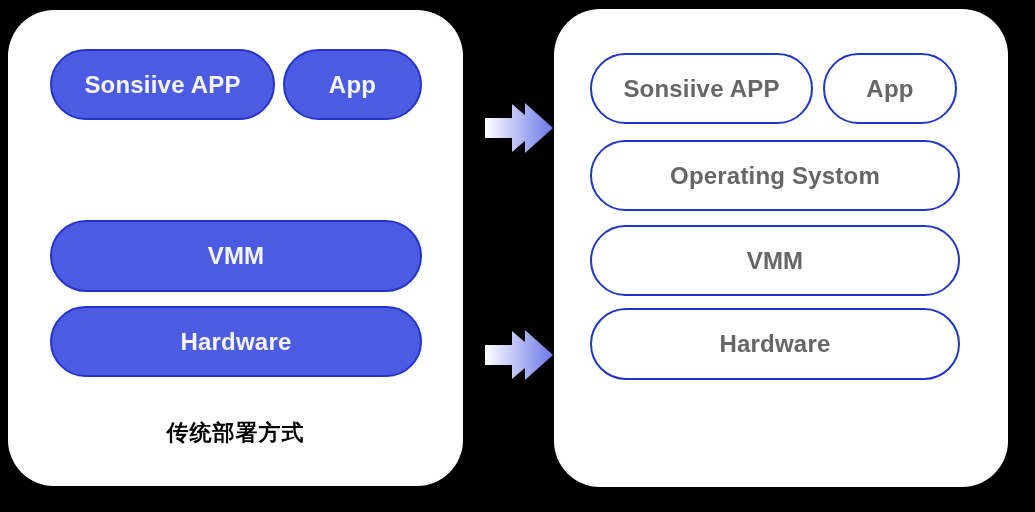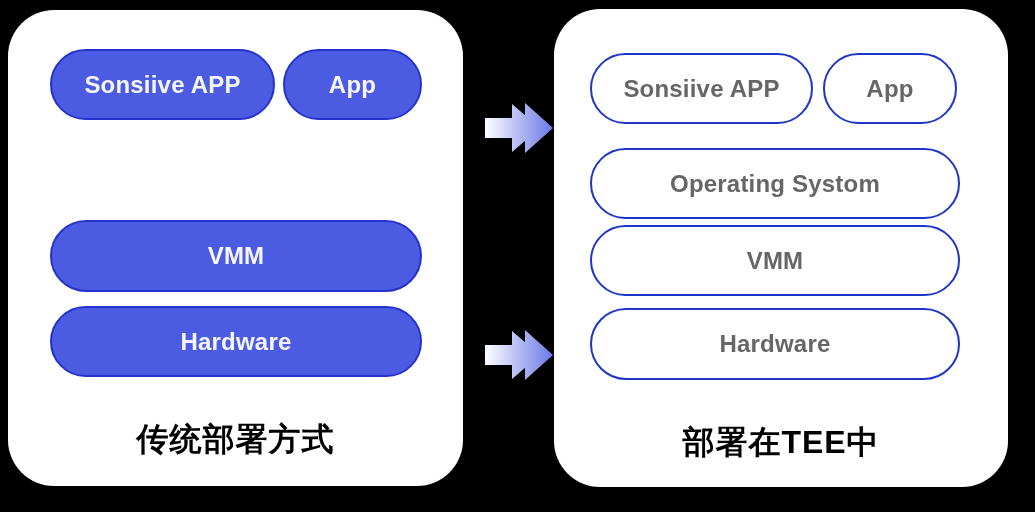--- a/index.html
+++ b/index.html
@@ -45,30 +45,30 @@
   
   .lp-1a { left: 42px;  top: 39px;  width: 225px; height: 71px; }
   .lp-1b { left: 275px; top: 39px;  width: 139px; height: 71px; }
   .lp-2  { left: 42px;  top: 125px; width: 372px; height: 72px; }
   .lp-3  { left: 42px;  top: 210px; width: 372px; height: 72px; }
   .lp-4  { left: 42px;  top: 296px; width: 372px; height: 71px; }
 
   
   .rp-1a { left: 36px;  top: 44px;  width: 223px; height: 71px; }
   .rp-1b { left: 269px; top: 44px;  width: 134px; height: 71px; }
-  .rp-2  { left: 36px;  top: 131px; width: 370px; height: 71px; margin-top: 8px; }
+  .rp-2  { left: 36px;  top: 131px; width: 370px; height: 71px; }
   .rp-3  { left: 36px;  top: 216px; width: 370px; height: 71px; }
   .rp-4  { left: 36px;  top: 299px; width: 370px; height: 72px; }
 
   .caption {
     position: absolute;
     left: 0; right: 0;
     top: 408px;
     text-align: center;
-    font-size: 32px;
+    font-size: 22px;
     font-weight: bold;
     color: var(--caption_text, #000000);
     letter-spacing: 1px;
   }
   .panel-right .caption { top: 412px; }
 
   .arrow {
     position: absolute;
     width: 68px; height: 50px;
   }
@@ -130,16 +130,15 @@
     </div>
     <div class="pill pill-outline rp-2">
       <span>Operating Systom</span>
     </div>
     <div class="pill pill-outline rp-3">
       <span>VMM</span>
     </div>
     <div class="pill pill-outline rp-4">
       <span>Hardware</span>
     </div>
-    <div class="caption">部署在TEE中</div>
   </div>
 
 </div>
 
 </body></html>

